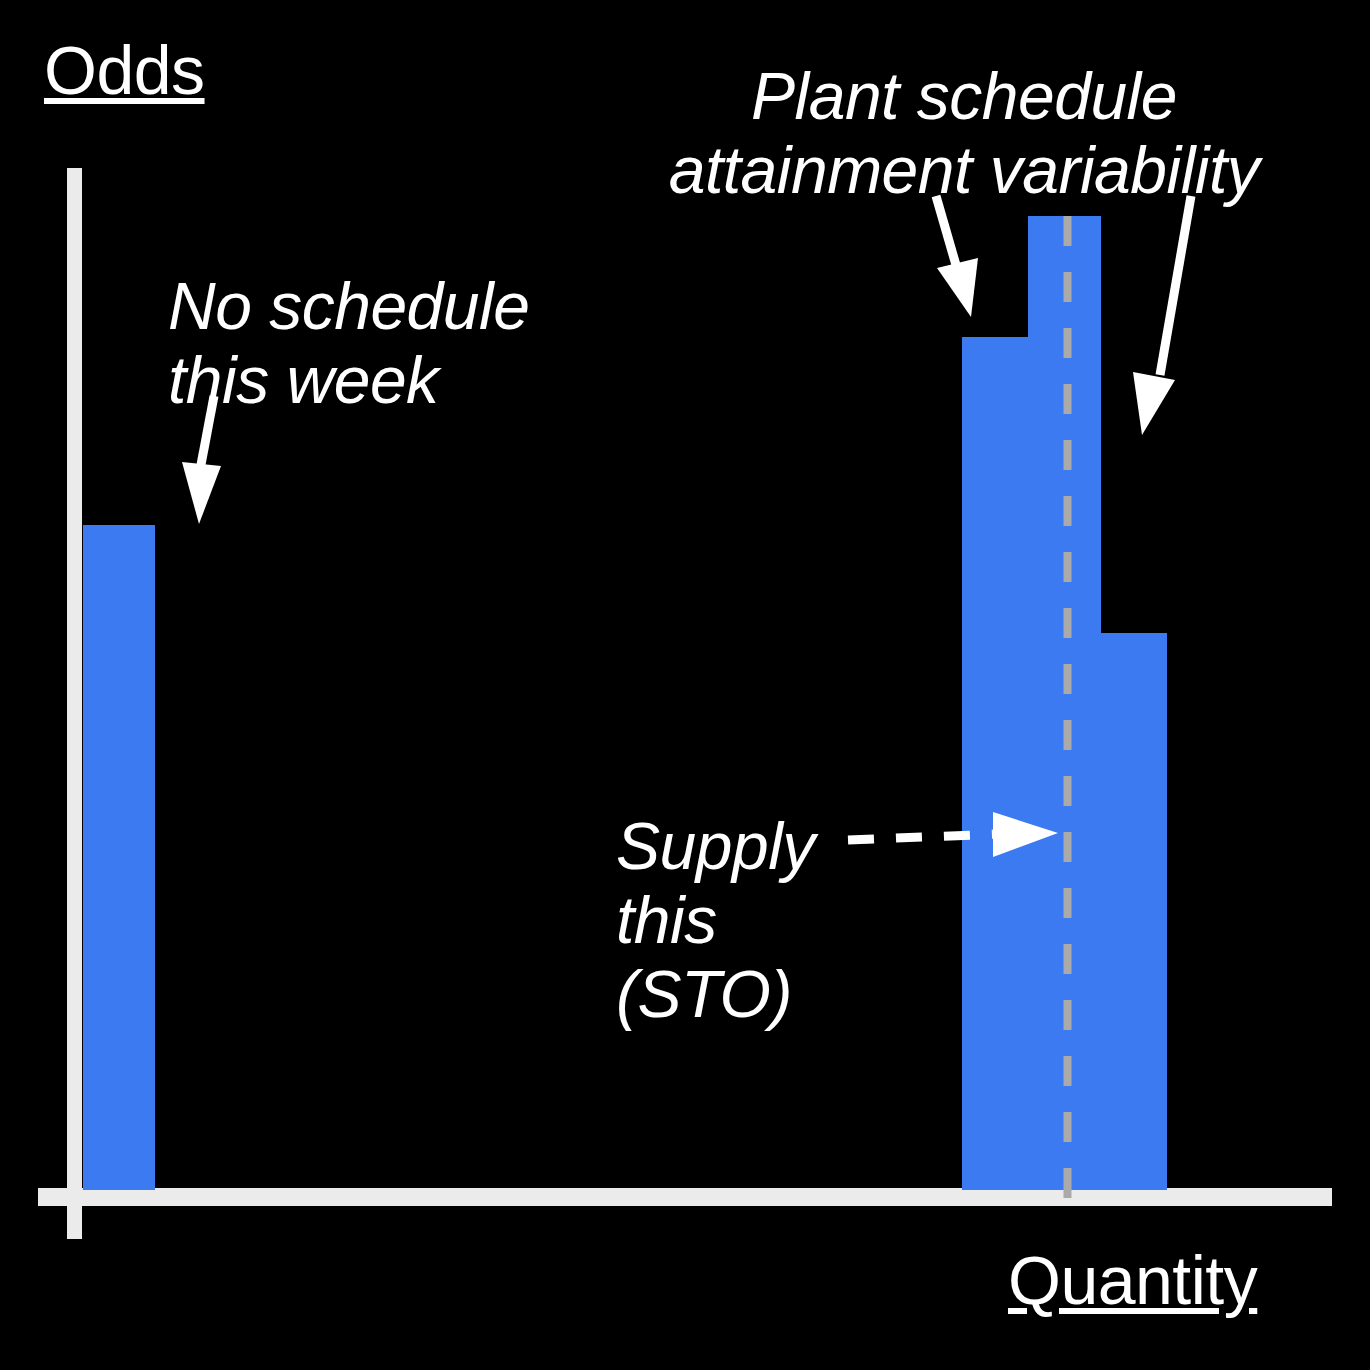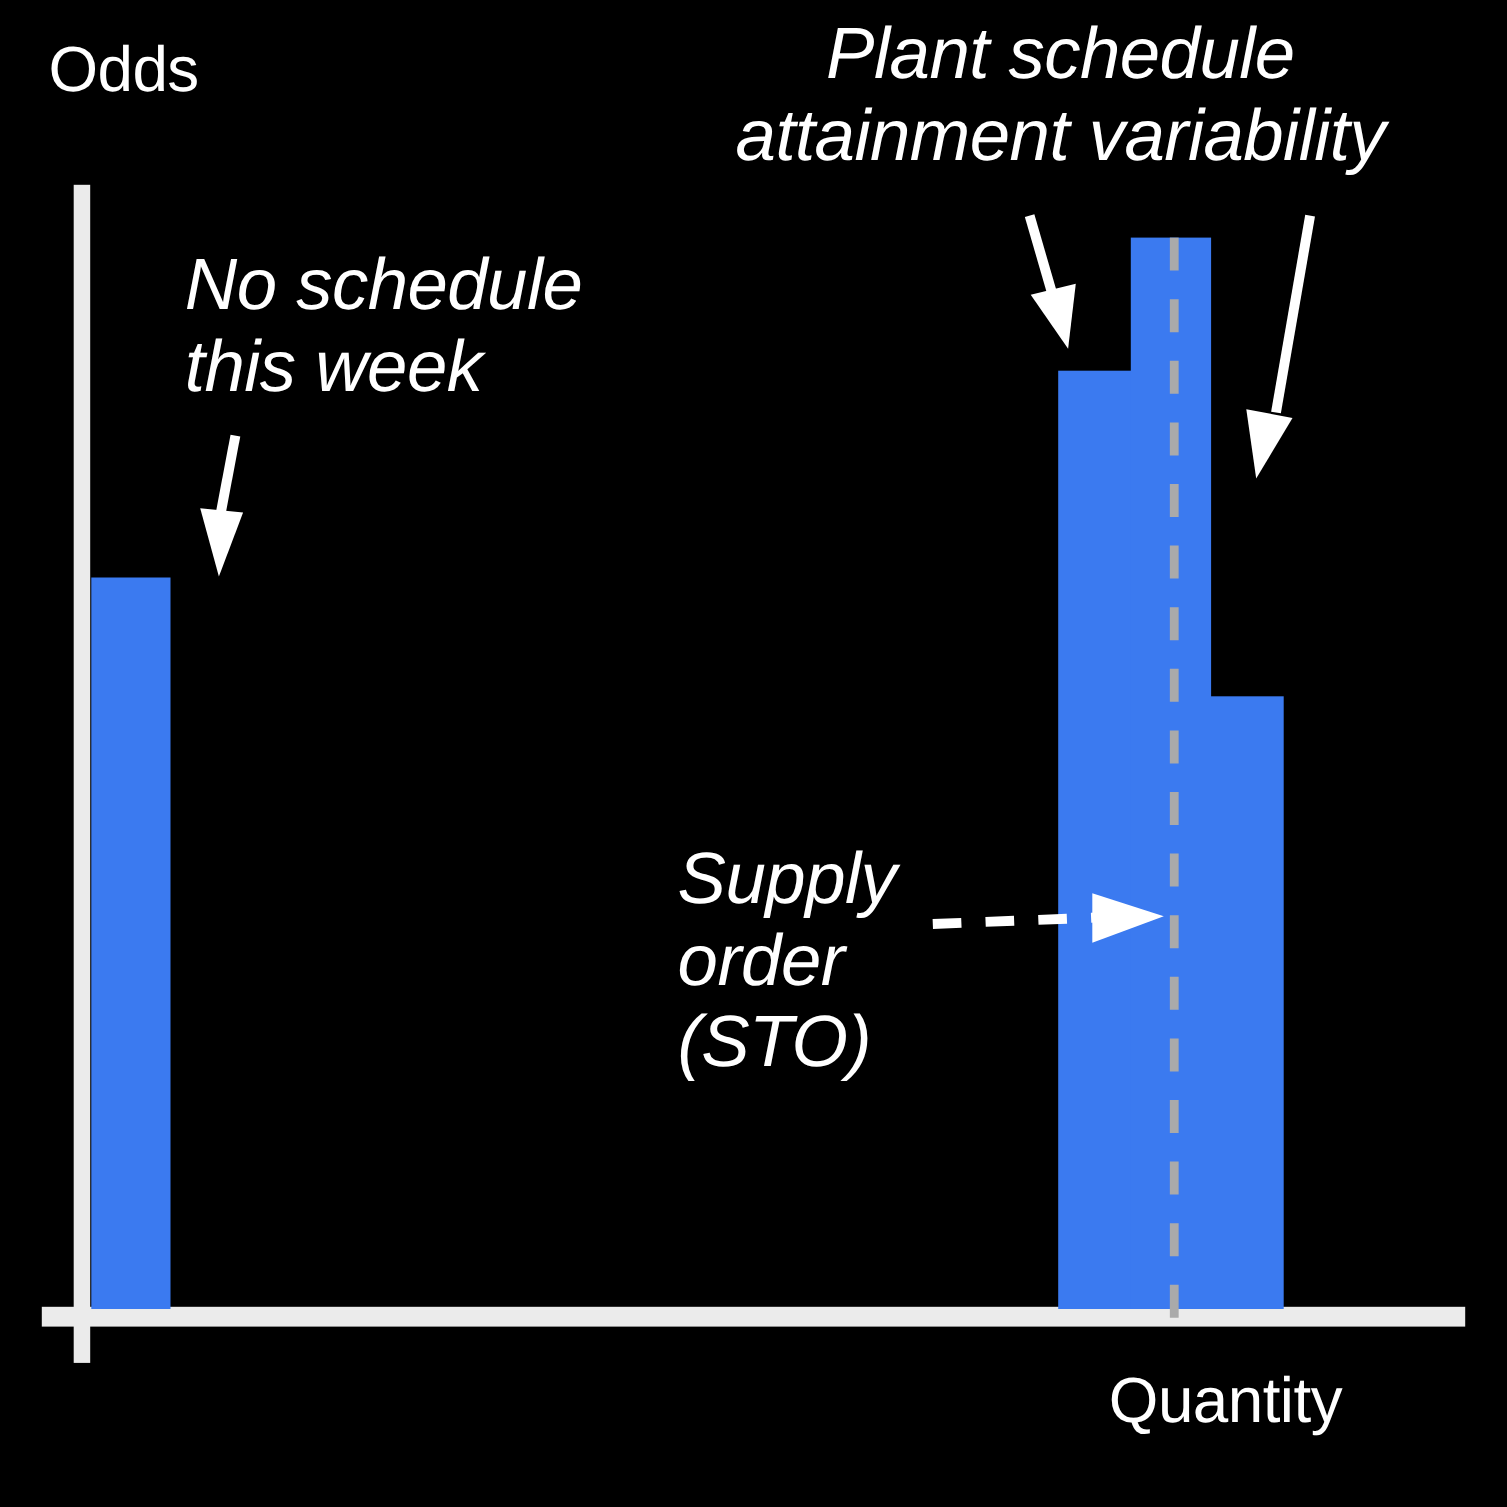--- a/index.html
+++ b/index.html
@@ -24,28 +24,30 @@
     display: block;
   }
   .label {
     position: absolute;
     color: #ffffff;
     white-space: pre;
     line-height: 1.12;
     letter-spacing: -0.5px;
   }
   .axis-label {
-    font-size: 58px;
+    font-size: 68px;
     font-style: normal;
     font-weight: 400;
+    text-decoration: underline;
   }
   .callout {
     font-size: 66px;
     font-style: italic;
     font-weight: 400;
+    margin-top: 48px;
   }
   #y-axis-title {
     left: 44px;
     top: 32px;
   }
   #x-axis-title {
     left: 1008px;
     top: 1242px;
   }
   #callout-no-shipment {
@@ -105,16 +107,16 @@
 
   <div class="label axis-label" id="x-axis-title">Quantity</div>
 
   <div class="label callout" id="callout-no-shipment">No schedule
 this week</div>
 
   <div class="label callout" id="callout-plant-variability">Plant schedule
 attainment variability</div>
 
   <div class="label callout" id="callout-supply-order">Supply
-order
+this
 (STO)</div>
 
 </div>
 
 </body></html>

